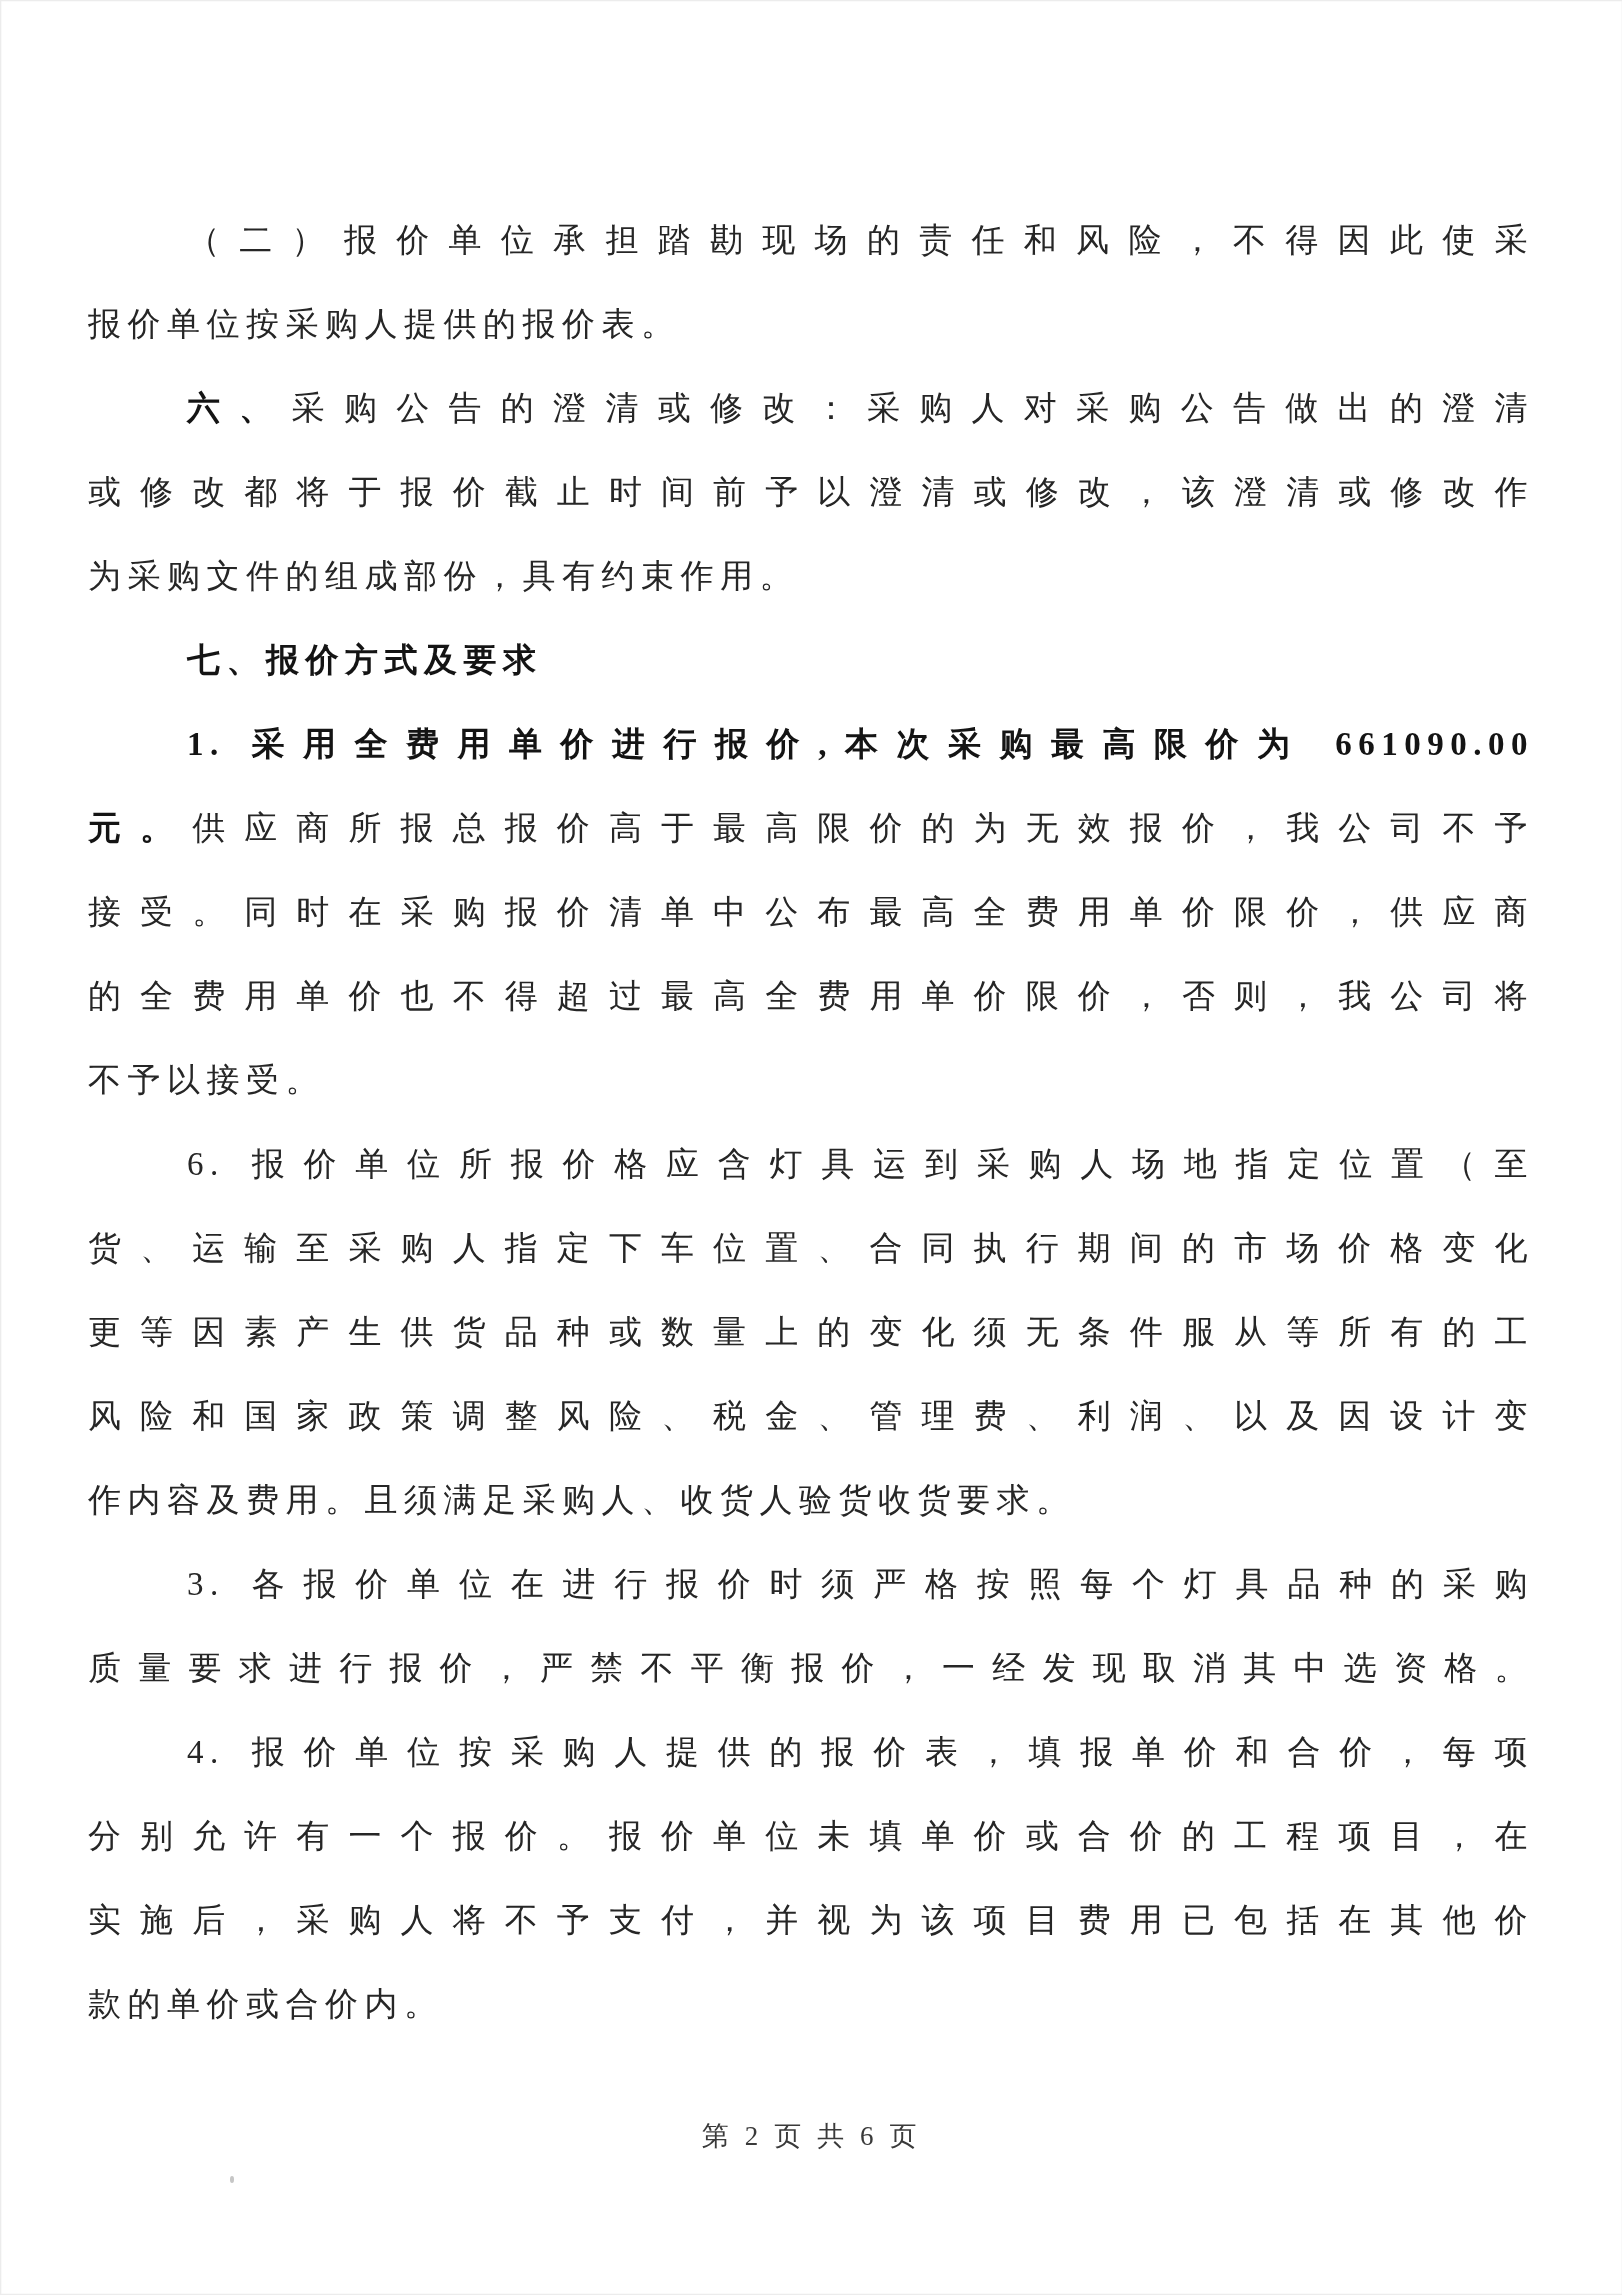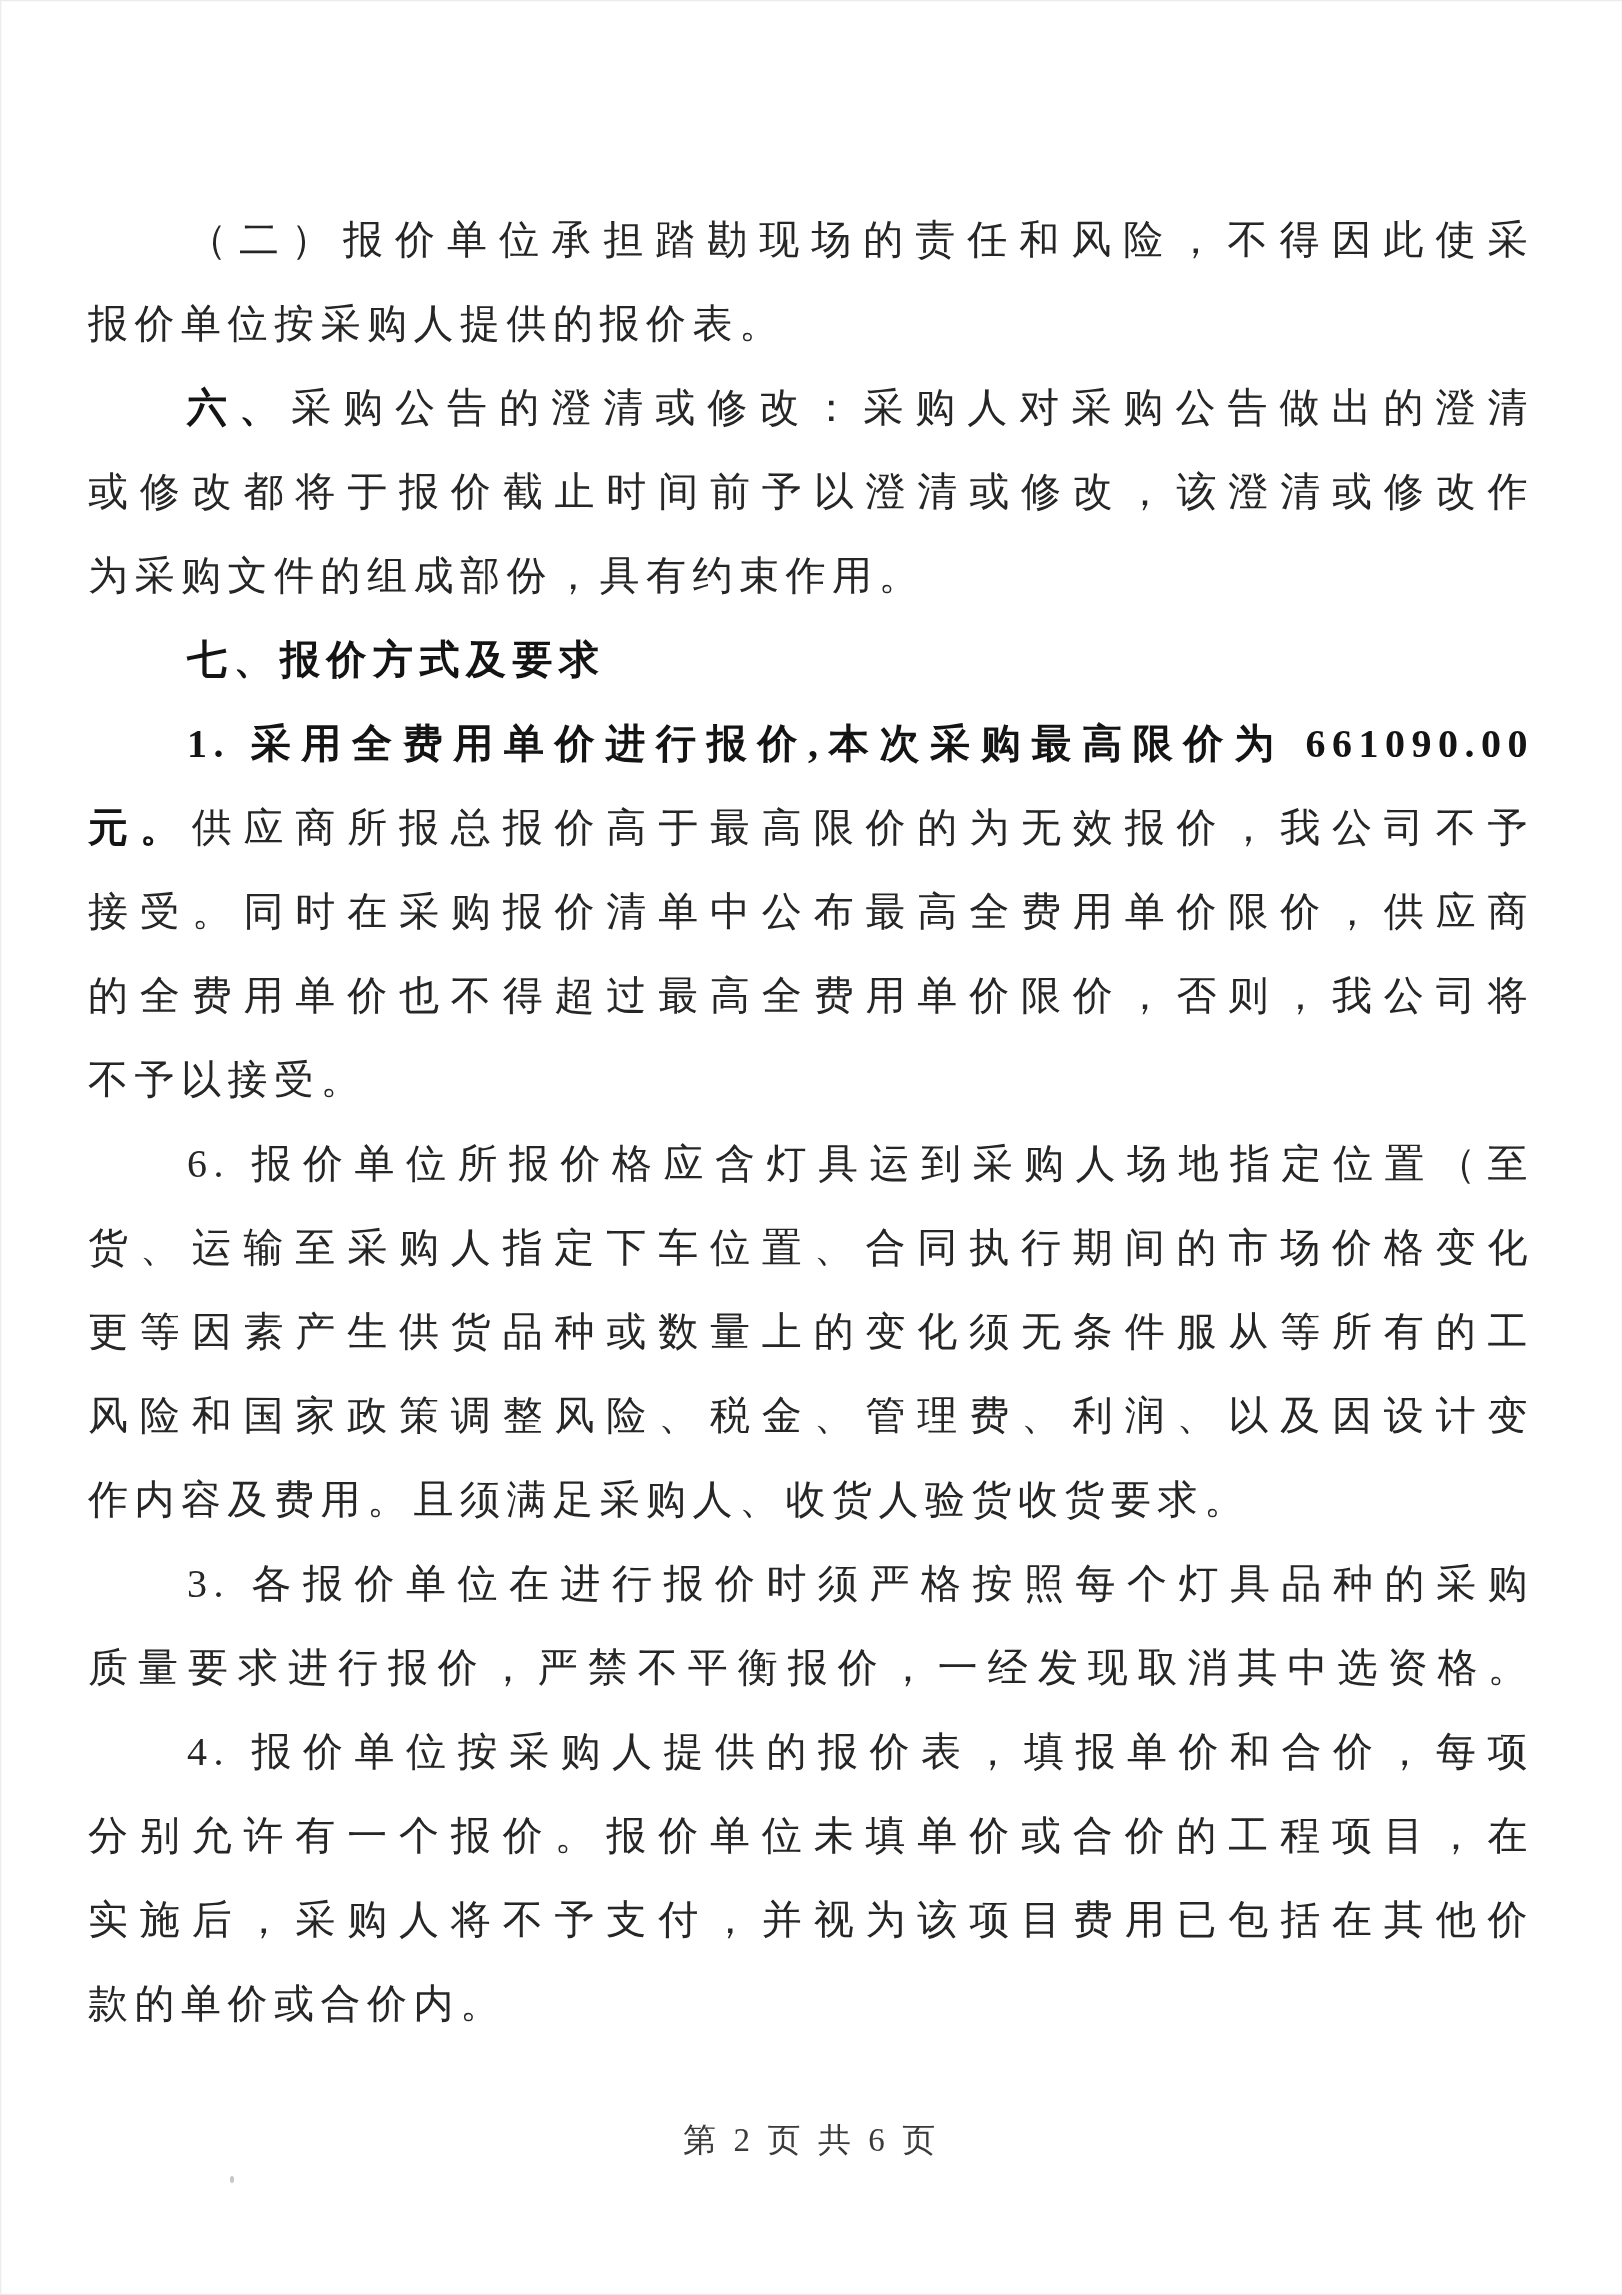--- a/index.html
+++ b/index.html
@@ -22,21 +22,21 @@
   }
   .text-block {
     position: absolute;
     left: 88px;
     top: 198px;
     width: 1446px;
   }
   .line {
     height: 84px;
     line-height: 84px;
-    font-size: 40px;
+    font-size: 33px;
     letter-spacing: 6.5px;
     color: #262626;
     text-align: left;
     white-space: nowrap;
   }
   .line.j {
     white-space: normal;
     text-align: justify;
     text-align-last: justify;
   }
@@ -46,21 +46,21 @@
   .b {
     font-weight: bold;
     color: #141414;
   }
   .footer {
     position: absolute;
     left: 0;
     top: 2118px;
     width: 1623px;
     text-align: center;
-    font-size: 33px;
+    font-size: 27px;
     letter-spacing: 4.6px;
     color: #3a3a3a;
   }
   .speck {
     position: absolute;
     left: 230px;
     top: 2176px;
     width: 3.9px;
     height: 6.5px;
     background: #a8a8a8;

